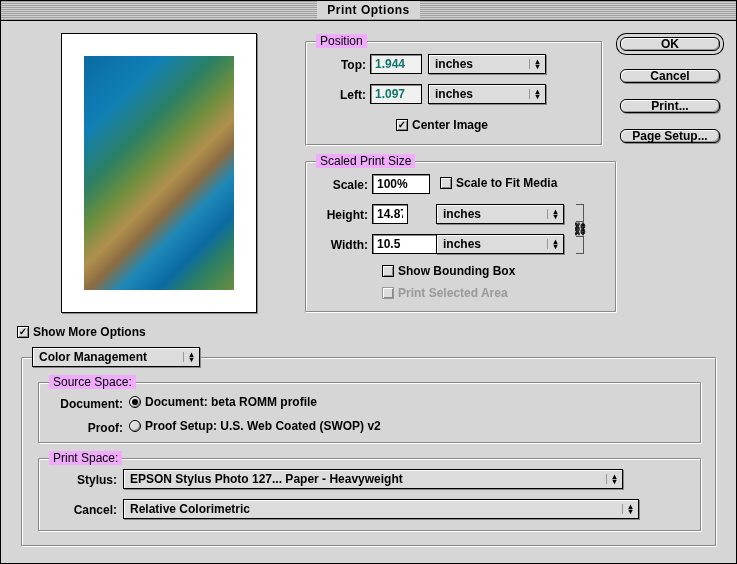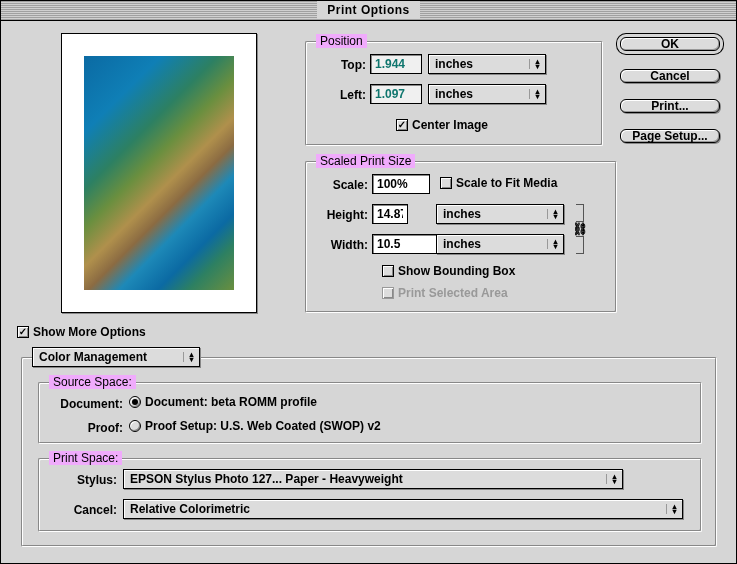--- a/index.html
+++ b/index.html
@@ -305,20 +305,20 @@
     <div class="group" style="left:16px; top:100px; width:664px; height:74px;">
       <div class="group-title">Print Space:</div>
 
       <div class="lbl" style="position:absolute; left:0; top:14px; width:78px;">Stylus:</div>
       <div class="popup" style="position:absolute; left:84px; top:10px; width:500px;">
         <span>EPSON Stylus Photo 127... Paper - Heavyweight</span>
         <span class="arrows"></span>
       </div>
 
       <div class="lbl" style="position:absolute; left:0; top:44px; width:78px;">Cancel:</div>
-      <div class="popup" style="position:absolute; left:84px; top:40px; width:560px;">
+      <div class="popup" style="position:absolute; left:84px; top:40px; width:516px;">
         <span>Relative Colorimetric</span>
         <span class="arrows"></span>
       </div>
     </div>
   </div>
 
 </div>
 
 </body></html>

